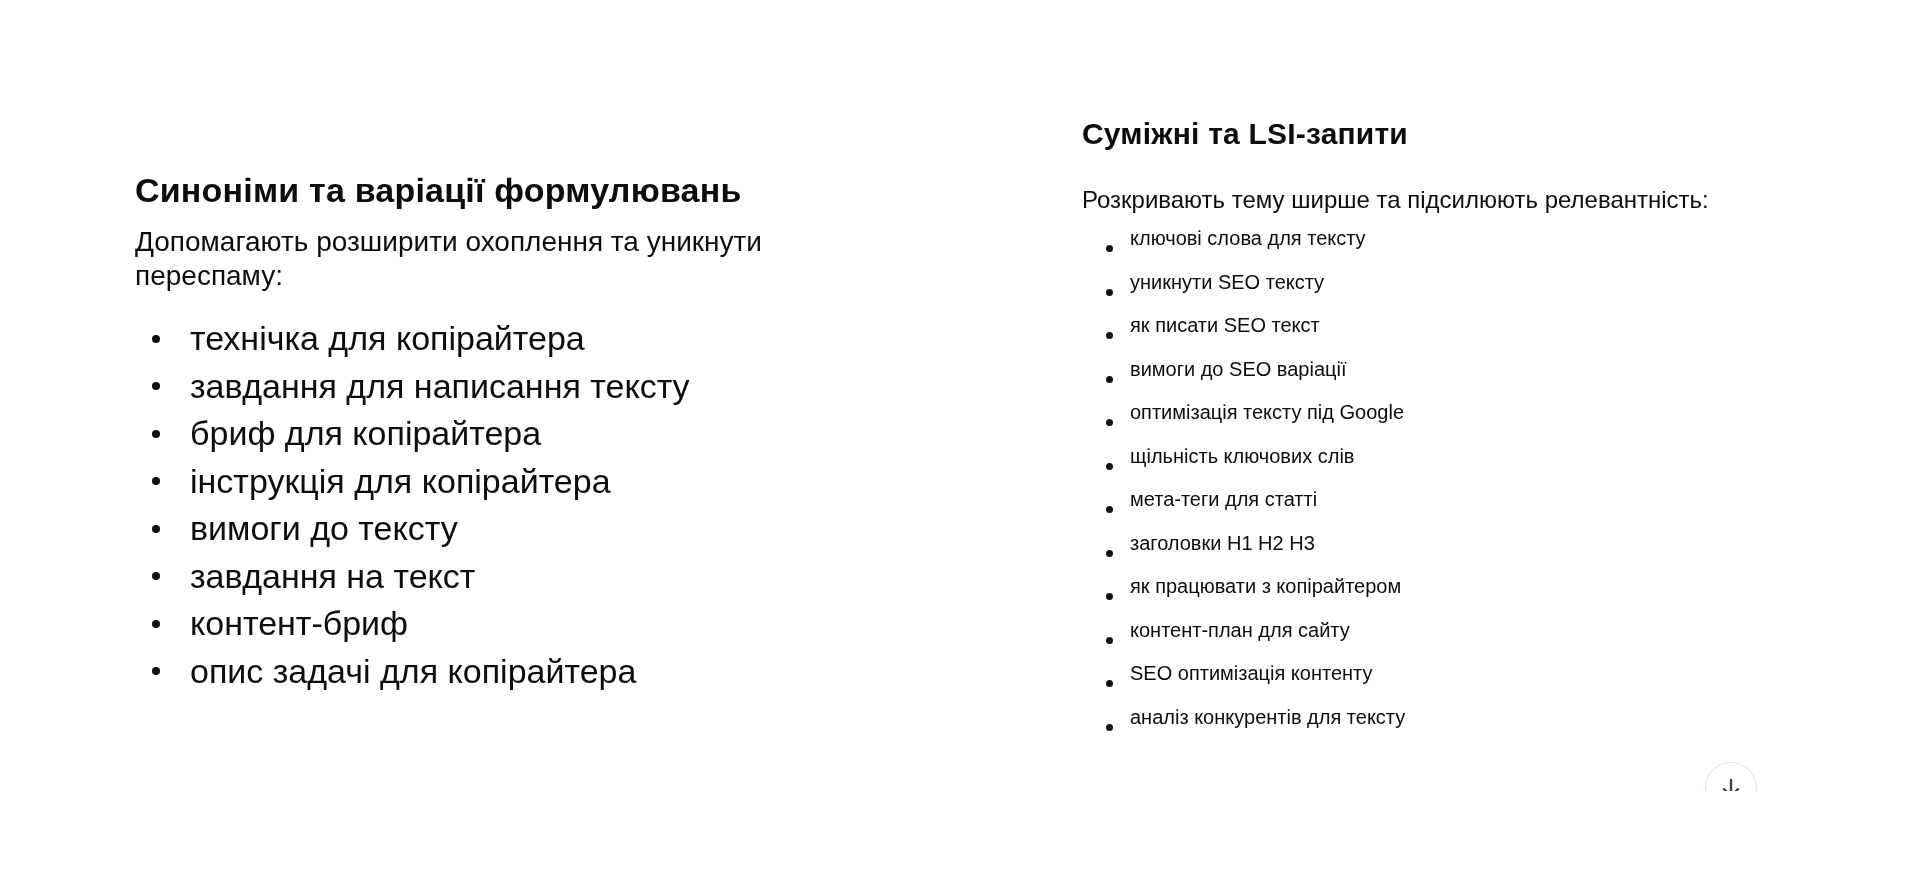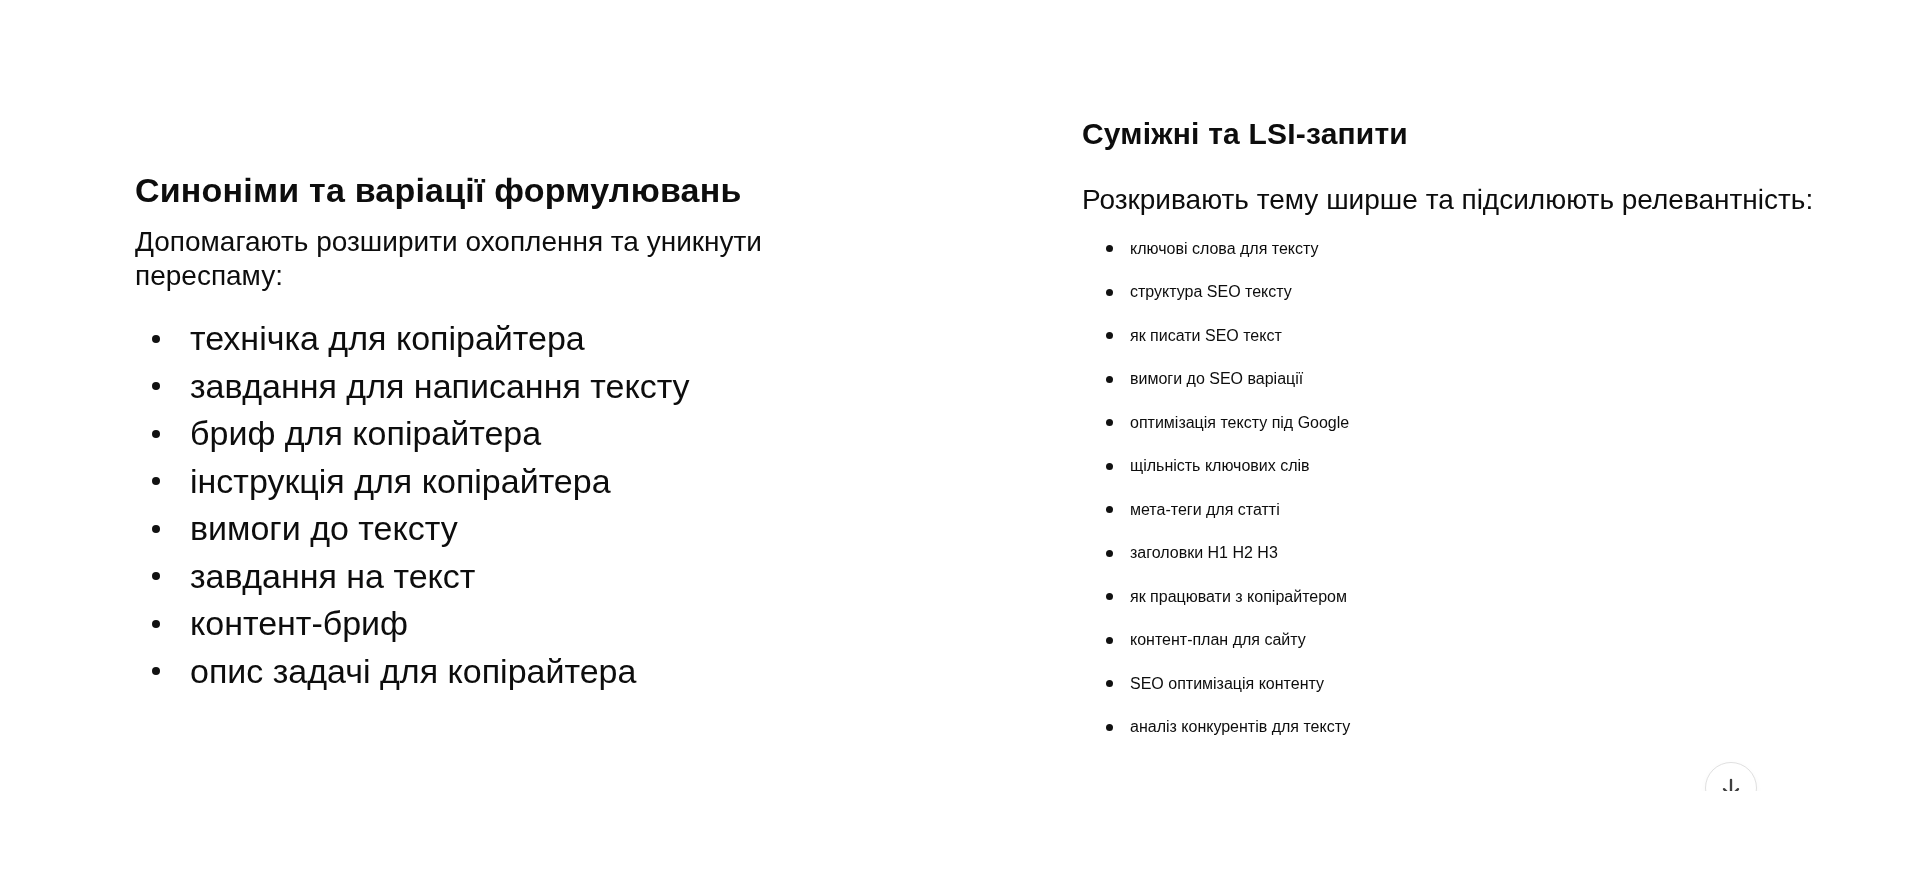--- a/index.html
+++ b/index.html
@@ -60,36 +60,36 @@
   #right-section { left: 1082px; top: 116px; width: 780px; }
   #right-section h3 {
     margin: 0;
     font-size: 30px;
     line-height: 36px;
     font-weight: 700;
     letter-spacing: 0.2px;
   }
   #right-section p {
     margin: 32px 0 0 0;
-    font-size: 28px;
+    font-size: 24px;
     line-height: 32px;
     font-weight: 400;
   }
   #right-section ul {
     margin: 11px 0 0 0;
     padding: 0;
     list-style: none;
   }
   #right-section li {
     height: 43.5px;
     display: flex;
-    align-items: center;
+    align-items: flex-start;
     position: relative;
     padding-left: 48px;
-    font-size: 16px;
+    font-size: 20px;
   }
   #right-section .dot {
     position: absolute;
     left: 24px;
     top: 50%;
     margin-top: -3.5px;
     width: 7px;
     height: 7px;
     border-radius: 50%;
     background: #111111;
@@ -174,21 +174,21 @@
   <section class="section" id="right-section">
     <h3>Суміжні та LSI-запити</h3>
     <p>Розкривають тему ширше та підсилюють релевантність:</p>
     <ul>
         <li>
           <span class="dot"></span>
           <span>ключові слова для тексту</span>
         </li>
         <li>
           <span class="dot"></span>
-          <span>структура SEO тексту</span>
+          <span>уникнути SEO тексту</span>
         </li>
         <li>
           <span class="dot"></span>
           <span>як писати SEO текст</span>
         </li>
         <li>
           <span class="dot"></span>
           <span>вимоги до SEO варіації</span>
         </li>
         <li>

